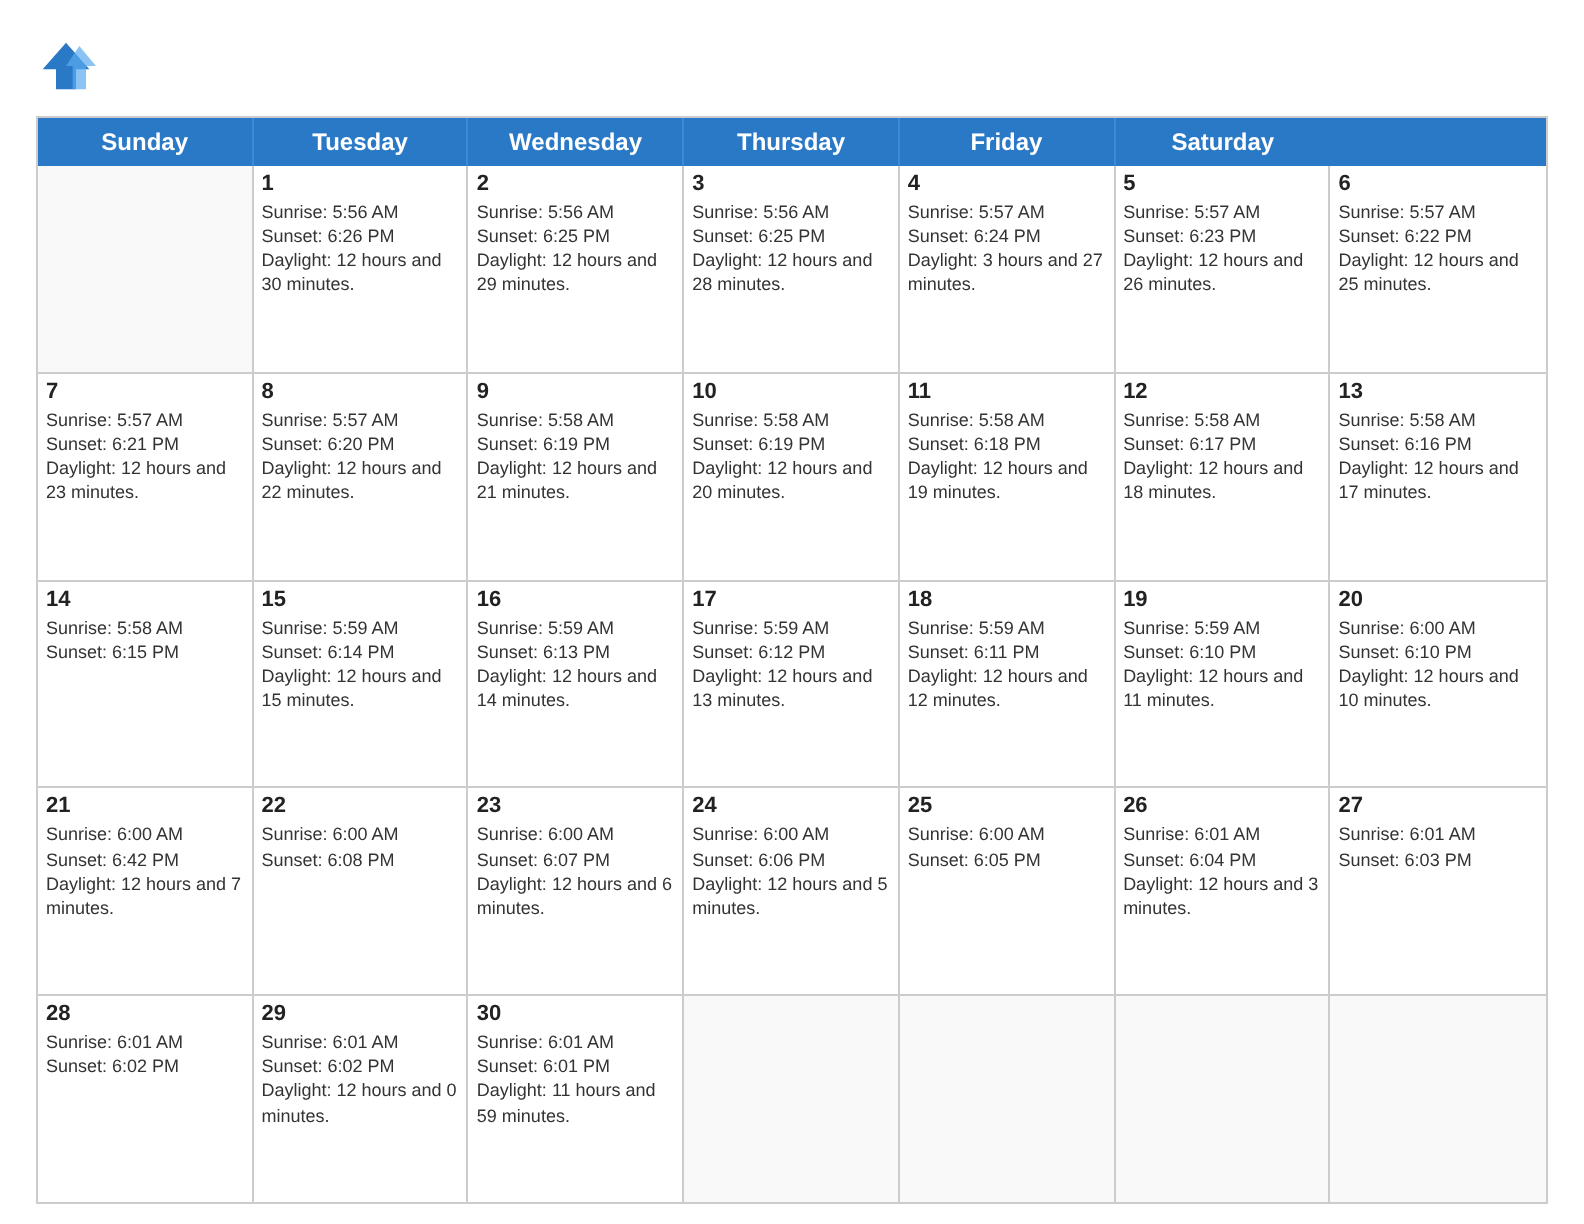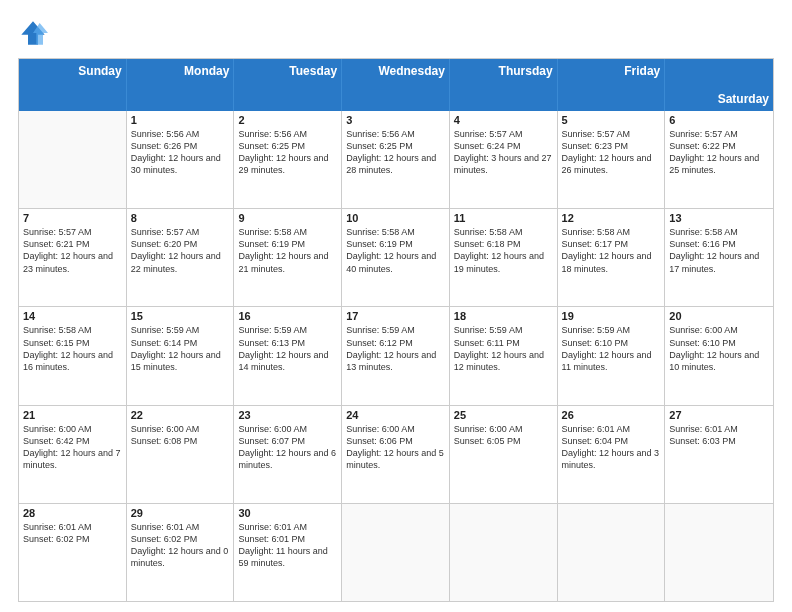--- a/index.html
+++ b/index.html
@@ -63,24 +63,24 @@
     .cal-header {
       display: grid;
       grid-template-columns: repeat(7, 1fr);
       background: #2979c7;
     }
     .cal-header-cell {
       color: #fff;
       font-size: 12px;
       font-weight: bold;
       padding: 5px 4px;
-      text-align: right;
+      text-align: center;
       border-right: 1px solid #3a8ad4;
     }
-    .cal-header-cell:last-child { border-right: none; margin-top: 28px; }
+    .cal-header-cell:last-child { border-right: none; }
     .cal-body {
       flex: 1;
       display: flex;
       flex-direction: column;
     }
     .cal-row {
       display: grid;
       grid-template-columns: repeat(7, 1fr);
       flex: 1;
       border-top: 1px solid #ccc;
@@ -125,21 +125,20 @@
     </div>
     <div class="title-block">
       <div class="month-title"></div>
       <div class="location-title"></div>
     </div>
   </div>
 
   <div class="calendar">
     <div class="cal-header">
     <div class="cal-header-cell">Sunday</div>
-        <div class="cal-header-cell">Monday</div>
         <div class="cal-header-cell">Tuesday</div>
         <div class="cal-header-cell">Wednesday</div>
         <div class="cal-header-cell">Thursday</div>
         <div class="cal-header-cell">Friday</div>
         <div class="cal-header-cell">Saturday</div>
       </div>
     <div class="cal-body">
     <div class="cal-row">
           <div class="cal-cell empty"></div>
           <div class="cal-cell">
@@ -195,21 +194,21 @@
           <div class="cal-cell">
             <div class="day-num">9</div>
             <div class="cell-line">Sunrise: 5:58 AM</div>
             <div class="cell-line">Sunset: 6:19 PM</div>
             <div class="cell-line">Daylight: 12 hours and 21 minutes.</div>
           </div>
           <div class="cal-cell">
             <div class="day-num">10</div>
             <div class="cell-line">Sunrise: 5:58 AM</div>
             <div class="cell-line">Sunset: 6:19 PM</div>
-            <div class="cell-line">Daylight: 12 hours and 40 minutes.</div>
+            <div class="cell-line">Daylight: 12 hours and 20 minutes.</div>
           </div>
           <div class="cal-cell">
             <div class="day-num">11</div>
             <div class="cell-line">Sunrise: 5:58 AM</div>
             <div class="cell-line">Sunset: 6:18 PM</div>
             <div class="cell-line">Daylight: 12 hours and 19 minutes.</div>
           </div>
           <div class="cal-cell">
             <div class="day-num">12</div>
             <div class="cell-line">Sunrise: 5:58 AM</div>
@@ -221,21 +220,20 @@
             <div class="cell-line">Sunrise: 5:58 AM</div>
             <div class="cell-line">Sunset: 6:16 PM</div>
             <div class="cell-line">Daylight: 12 hours and 17 minutes.</div>
           </div>
         </div>
         <div class="cal-row">
           <div class="cal-cell">
             <div class="day-num">14</div>
             <div class="cell-line">Sunrise: 5:58 AM</div>
             <div class="cell-line">Sunset: 6:15 PM</div>
-            <div class="cell-line">Daylight: 12 hours and 16 minutes.</div>
           </div>
           <div class="cal-cell">
             <div class="day-num">15</div>
             <div class="cell-line">Sunrise: 5:59 AM</div>
             <div class="cell-line">Sunset: 6:14 PM</div>
             <div class="cell-line">Daylight: 12 hours and 15 minutes.</div>
           </div>
           <div class="cal-cell">
             <div class="day-num">16</div>
             <div class="cell-line">Sunrise: 5:59 AM</div>

